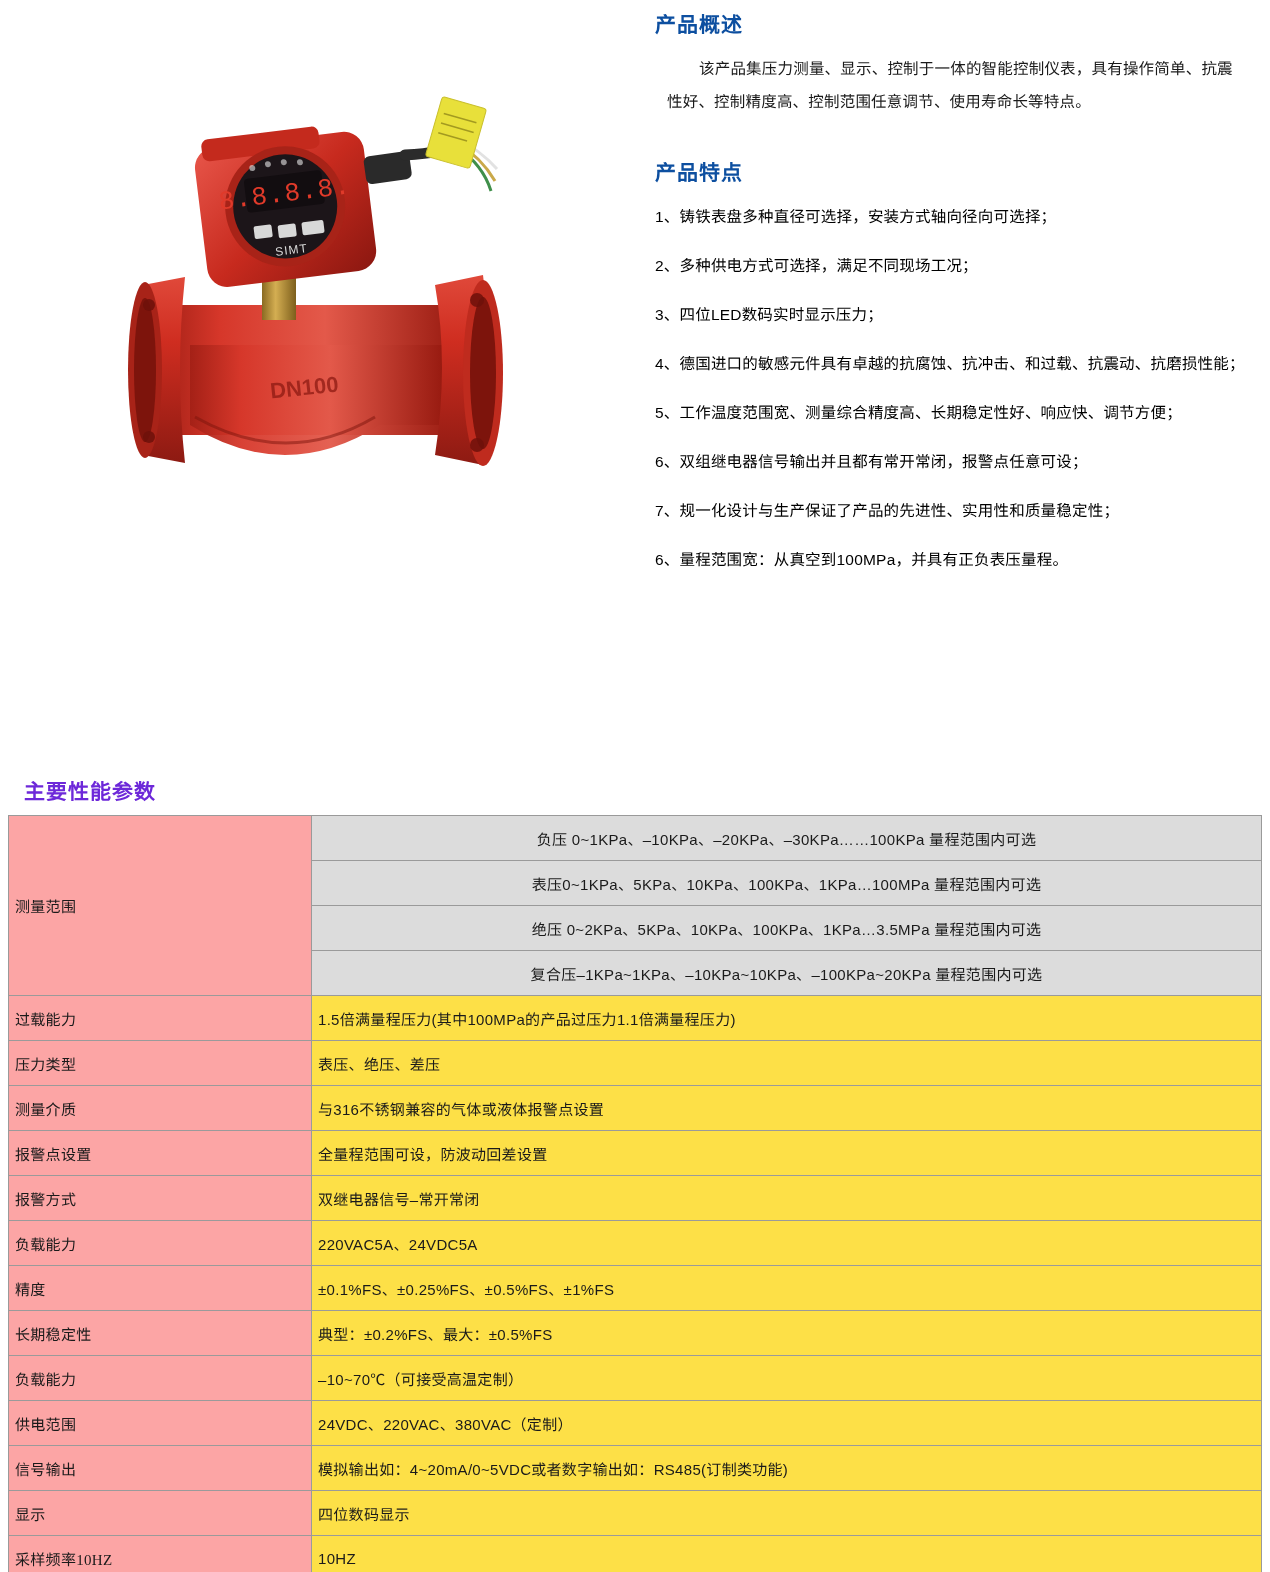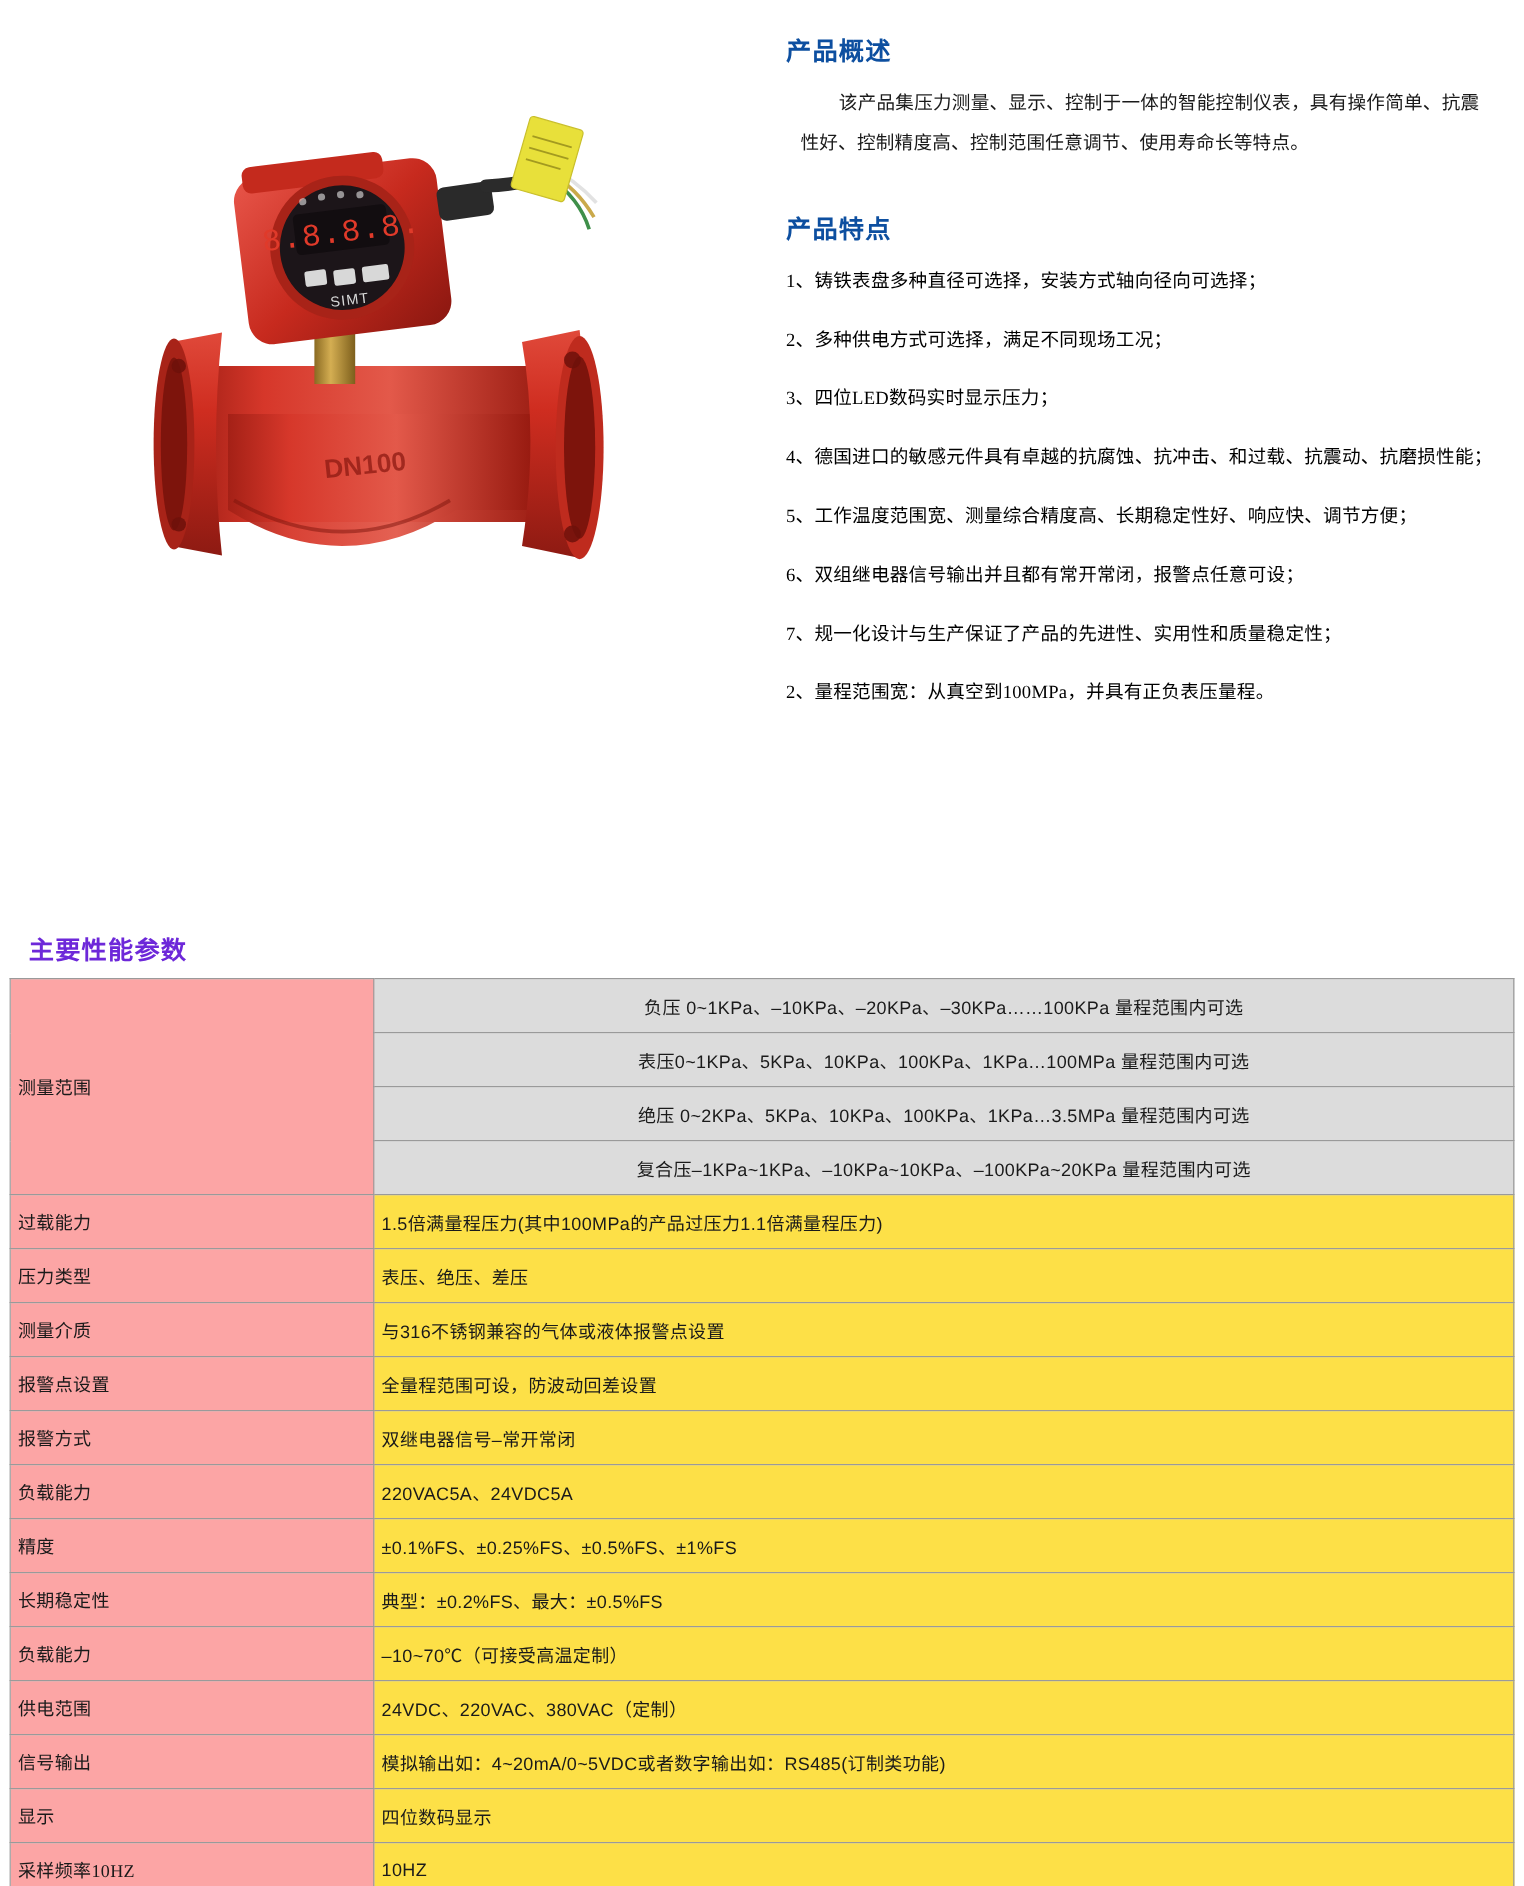--- a/index.html
+++ b/index.html
@@ -29,21 +29,21 @@
     position: absolute;
     left: 105px;
     top: 95px;
     width: 470px;
     height: 440px;
   }
 
   .right-col {
     position: absolute;
     left: 655px;
-    top: 26px;
+    top: 8px;
     width: 600px;
   }
 
   h2.section-title {
     font-size: 21px;
     font-weight: bold;
     color: #0d4fa0;
     margin: 0 0 14px 0;
     letter-spacing: 1px;
   }
@@ -52,21 +52,20 @@
     font-size: 15.5px;
     line-height: 33px;
     text-indent: 32px;
     margin: 12px;
     color: #1a1a1a;
     letter-spacing: 0.2px;
   }
 
   .features {
     margin-top: 38px;
-    font-family: Liberation Serif, serif;
   }
   .feature-item {
     font-size: 15.5px;
     line-height: 33px;
     margin-bottom: 16px;
     color: #000000;
     letter-spacing: 0.2px;
     padding-left: 0;
     text-indent: 0;
   }
@@ -229,21 +228,21 @@
       <div class="feature-item">
           <span class="f-body">5、工作温度范围宽、测量综合精度高、长期稳定性好、响应快、调节方便；</span>
         </div>
       <div class="feature-item">
           <span class="f-body">6、双组继电器信号输出并且都有常开常闭，报警点任意可设；</span>
         </div>
       <div class="feature-item">
           <span class="f-body">7、规一化设计与生产保证了产品的先进性、实用性和质量稳定性；</span>
         </div>
       <div class="feature-item">
-          <span class="f-body">2、量程范围宽：从真空到100MPa，并具有正负表压量程。</span>
+          <span class="f-body">6、量程范围宽：从真空到100MPa，并具有正负表压量程。</span>
         </div>
     </div>
   </div>
 </div>
 
 <div class="params-title">主要性能参数</div>
 
 <table class="params">
   <tbody>
     <tr>

